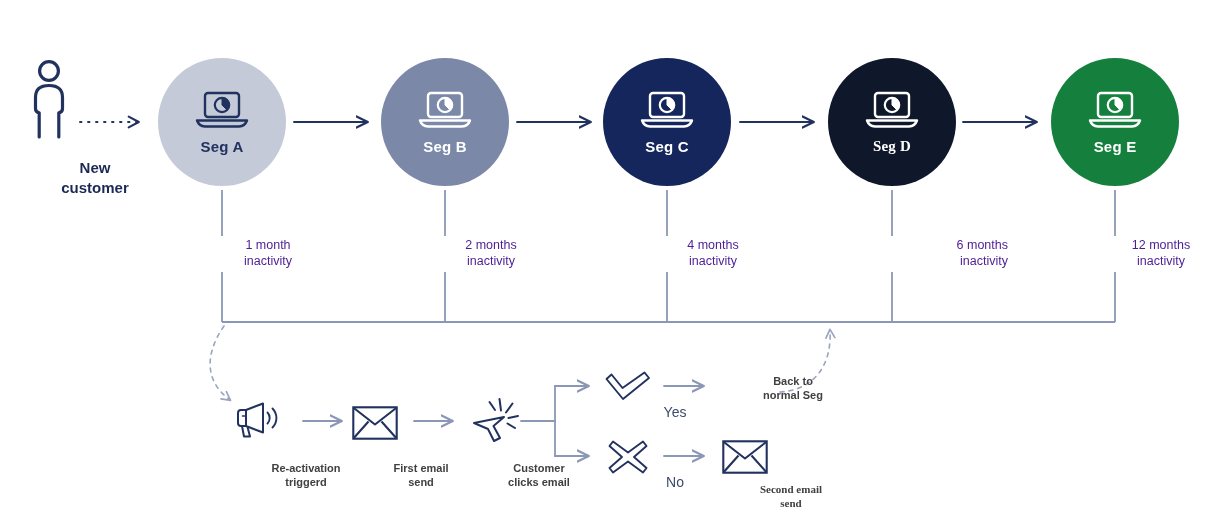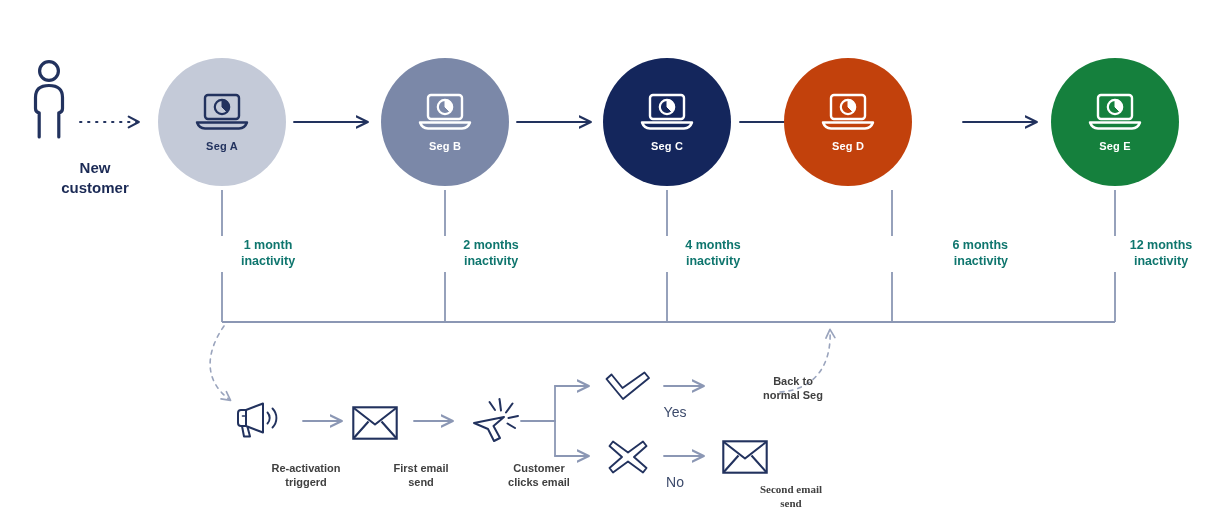--- a/index.html
+++ b/index.html
@@ -38,21 +38,21 @@
     display: flex;
     flex-direction: column;
     align-items: center;
     justify-content: center;
   }
   .seg-circle .seg-icon {
     display: block;
     margin-bottom: 2px;
   }
   .seg-label {
-    font-size: 11px;
+    font-size: 15px;
     font-weight: bold;
     letter-spacing: 0.2px;
     line-height: 1;
     margin-top: 3px;
   }
   .seg-light .seg-label { color: #22325e; }
   .seg-mid .seg-label   { color: #ffffff; }
   .seg-dark .seg-label  { color: #ffffff; }
 
   
@@ -67,23 +67,23 @@
     font-weight: bold;
     font-size: 11px;
     color: #404040;
   }
   .cap-light {
     font-weight: normal;
     font-size: 14px;
     color: #3c4a6b;
   }
   .cap-small {
-    font-weight: bold;
+    font-weight: normal;
     font-size: 12.5px;
-    color: #0f766e;
+    color: #4c1d95;
   }
   .cap-newcust {
     font-weight: bold;
     font-size: 15px;
     color: #1b2a55;
     line-height: 1.3;
   }
   .icon-wrap {
     position: absolute;
     display: block;
@@ -207,21 +207,21 @@
       <svg width="58" height="40" viewBox="0 0 58 40">
         <rect x="12" y="3" width="34" height="24" rx="3" ry="3" fill="none" stroke="#ffffff" stroke-width="2.4"></rect>
         <circle cx="29" cy="15" r="7.2" fill="none" stroke="#ffffff" stroke-width="2.2"></circle>
         <path d="M 29 15 L 29 7.8 A 7.2 7.2 0 0 1 34.1 20.1 Z" fill="#ffffff" stroke="#ffffff" stroke-width="1"></path>
         <path d="M 4 30.5 L 54 30.5 A 9 9 0 0 1 46 36.5 L 12 36.5 A 9 9 0 0 1 4 30.5 Z" fill="none" stroke="#ffffff" stroke-width="2.4" stroke-linejoin="round"></path>
       </svg>
     </span>
     <span class="seg-label">Seg B</span>
   </div>
 
-  <div class="seg-circle seg-dark" style="left:784px; top:58px; background:#c2410c;">
+  <div class="seg-circle seg-dark" style="left:828px; top:58px; background:#0f172a;font-family:Liberation Serif, serif;">
     <span class="seg-icon">
       <svg width="58" height="40" viewBox="0 0 58 40">
         <rect x="12" y="3" width="34" height="24" rx="3" ry="3" fill="none" stroke="#ffffff" stroke-width="2.4"></rect>
         <circle cx="29" cy="15" r="7.2" fill="none" stroke="#ffffff" stroke-width="2.2"></circle>
         <path d="M 29 15 L 29 7.8 A 7.2 7.2 0 0 1 34.1 20.1 Z" fill="#ffffff" stroke="#ffffff" stroke-width="1"></path>
         <path d="M 4 30.5 L 54 30.5 A 9 9 0 0 1 46 36.5 L 12 36.5 A 9 9 0 0 1 4 30.5 Z" fill="none" stroke="#ffffff" stroke-width="2.4" stroke-linejoin="round"></path>
       </svg>
     </span>
     <span class="seg-label">Seg D</span>
   </div>

